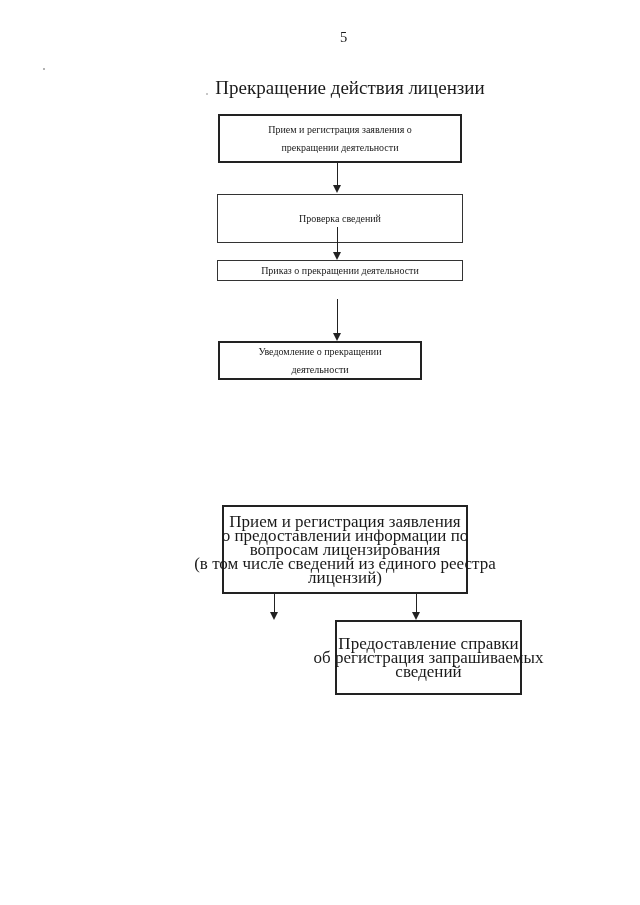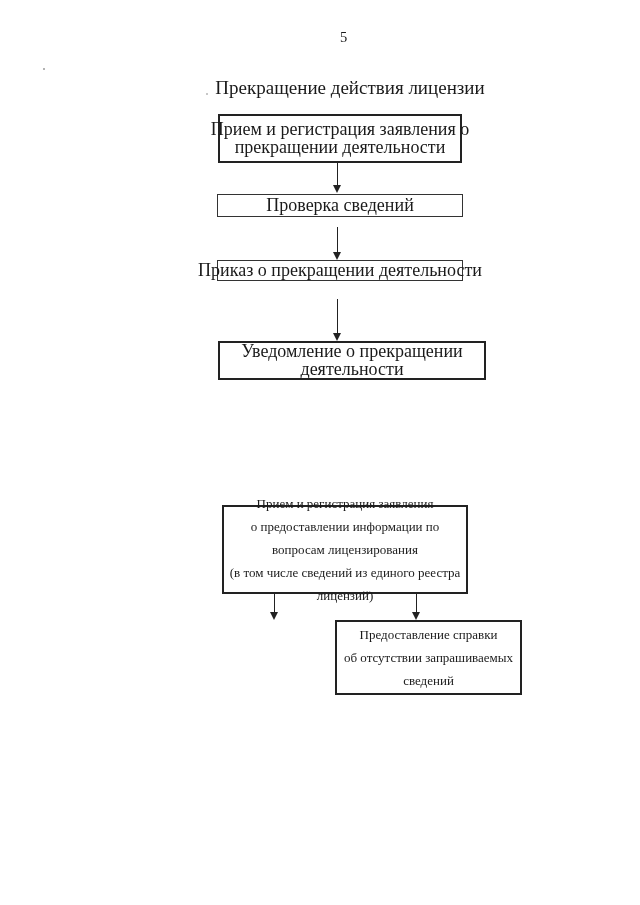--- a/index.html
+++ b/index.html
@@ -31,26 +31,26 @@
     position: absolute;
     box-sizing: border-box;
     border: 2px solid #222222;
     display: flex;
     align-items: center;
     justify-content: center;
     text-align: center;
     white-space: pre;
   }
   .box.thin { border-width: 1px; border-color: #333333; }
-  .f1 { font-size: 18px; line-height: 17.5px; }
-  .f2 { font-size: 13px;   line-height: 23px; }
+  .f1 { font-size: 10px; line-height: 17.5px; }
+  .f2 { font-size: 17px;   line-height: 14px; }
   .box-1 { left: 218px; top: 114px; width: 244px; height: 49px; }
-  .box-2 { left: 217px; top: 194px; width: 246px; height: 23px; }
+  .box-2 { left: 217px; top: 194px; width: 246px; height: 49px; }
   .box-3 { left: 217px; top: 260px; width: 246px; height: 21px; }
-  .box-4 { left: 218px; top: 341px; width: 268px; height: 39px; }
+  .box-4 { left: 218px; top: 341px; width: 204px; height: 39px; }
   .box-5 { left: 222px; top: 505px; width: 246px; height: 89px; }
   .box-6 { left: 137px; top: 621px; width: 184px; height: 76px; }
   .box-7 { left: 335px; top: 620px; width: 187px; height: 75px; }
   .vline {
     position: absolute;
     width: 1px;
     background: #222222;
   }
   .ahead {
     position: absolute;
@@ -127,16 +127,16 @@
     <div class="ahead aL-head"></div>
   </div>
 
   <div class="arrow">
     <div class="vline aR-line"></div>
     <div class="ahead aR-head"></div>
   </div>
 
 
   <div class="box f2 box-7">Предоставление справки
-об отсутствии запрашиваемых
+об регистрация запрашиваемых
 сведений</div>
 
 </div>
 
 </body></html>

